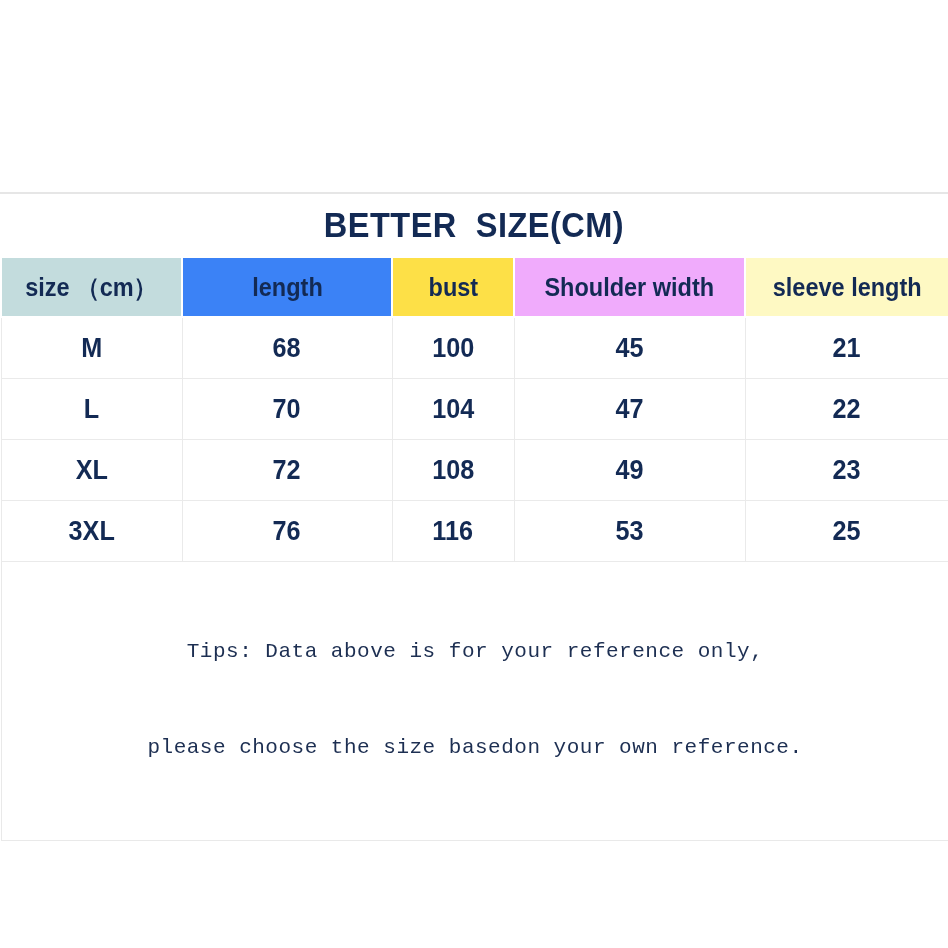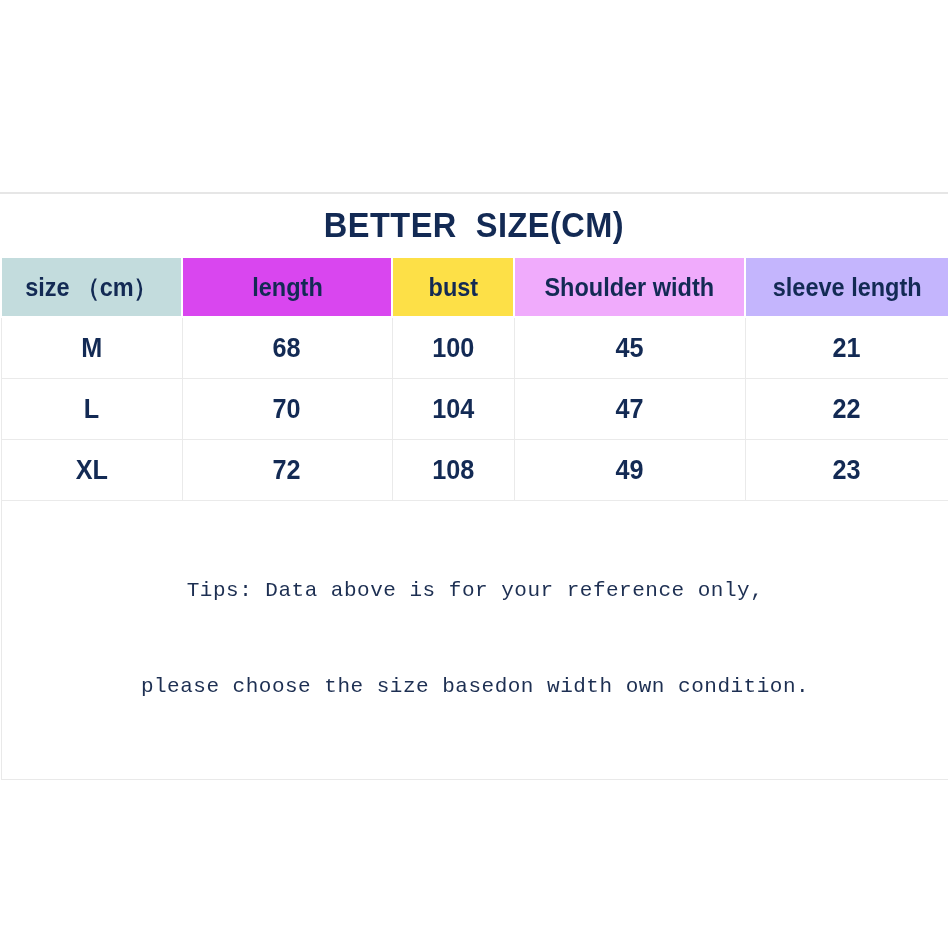--- a/index.html
+++ b/index.html
@@ -83,24 +83,24 @@
     line-height: 58px;
     white-space: nowrap;
     border-color: #ffffff;
     border-width: 2px;
     margin-left: 11px;
   }
   tr.head-en td { font-size: 25px; }
   tr.head-th td { font-size: 25px; }
 
   td.bg-size     { background: #c3dcdd; }
-  td.bg-length   { background: #d946ef; }
+  td.bg-length   { background: #3b82f6; }
   td.bg-bust     { background: #fde047; }
   td.bg-shoulder { background: #f0abfc; }
-  td.bg-sleeve   { background: #c4b5fd; }
+  td.bg-sleeve   { background: #fef9c3; }
 
   .hdr-label {
     display: inline-block;
     transform: scaleX(0.94);
     transform-origin: center center;
   }
   .hdr-th {
     display: inline-block;
     font-size: 24px;
   }
@@ -197,26 +197,33 @@
 
         <tr class="data-row">
           <td><span class="cell-val">XL</span></td>
           <td><span class="cell-val">72</span></td>
           <td><span class="cell-val">108</span></td>
           <td><span class="cell-val">49</span></td>
           <td><span class="cell-val">23</span></td>
         </tr>
 
 
+        <tr class="data-row">
+          <td><span class="cell-val">3XL</span></td>
+          <td><span class="cell-val">76</span></td>
+          <td><span class="cell-val">116</span></td>
+          <td><span class="cell-val">53</span></td>
+          <td><span class="cell-val">25</span></td>
+        </tr>
 
         <tr class="tips-row">
           <td colspan="5">
             <div class="tips">
               <span class="tips-line">Tips: Data above is for your reference only,</span>
-              <span class="tips-line">please choose the size basedon width own condition.</span>
+              <span class="tips-line">please choose the size basedon your own reference.</span>
             </div>
           </td>
         </tr>
 
       </tbody>
     </table>
   </div>
 </div>
 
 </body></html>

